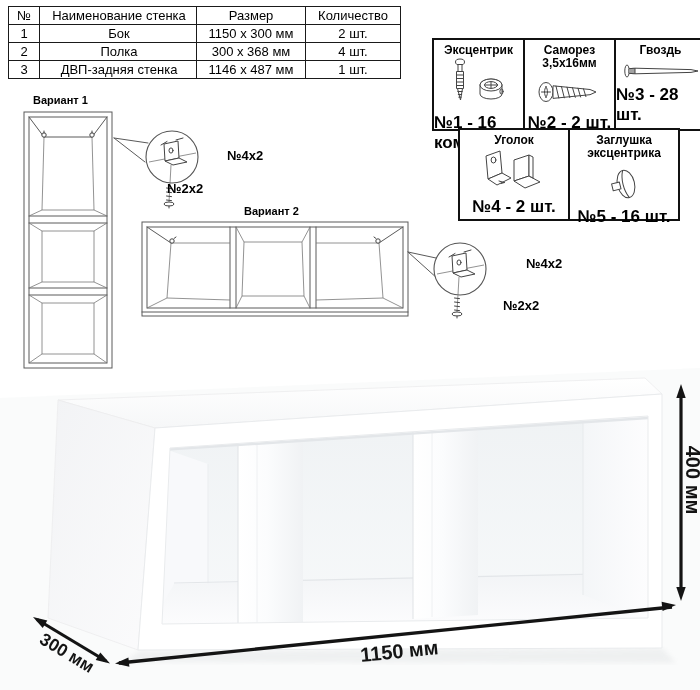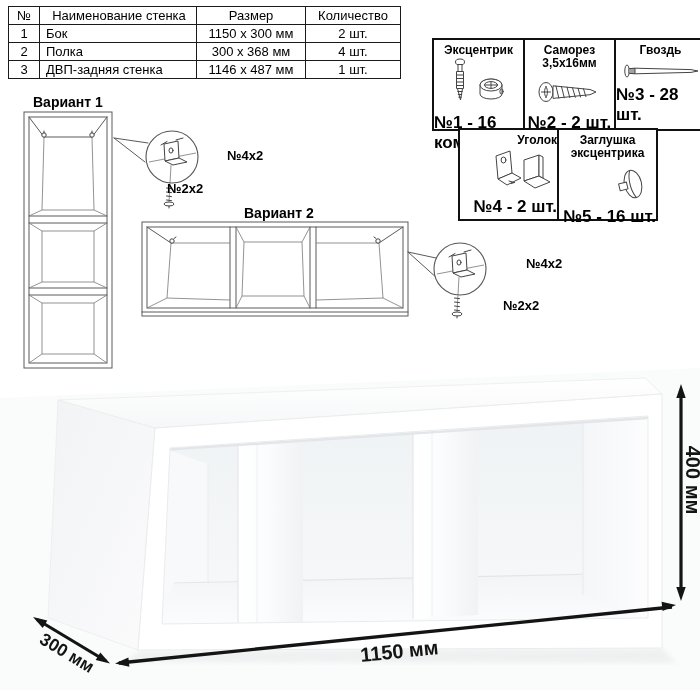--- a/index.html
+++ b/index.html
@@ -4,36 +4,36 @@
 <style>
   html,body{margin:0;padding:0;background:#fff;}
   body{font-family:"Liberation Sans",sans-serif;color:#000;}
   #canvas{position:relative;width:700px;height:690px;background:#fff;overflow:hidden;}
 
   
   .parts{position:absolute;left:8px;top:6px;border-collapse:collapse;font-size:13px;}
   .parts td,.parts th{border:1px solid #1a1a1a;height:17px;padding:0 4px;font-weight:normal;
     white-space:nowrap;text-align:center;vertical-align:middle;}
   .parts .c-num{width:22px;}
-  .parts .c-name{width:146px;text-align:left;padding-left:6px;}
+  .parts .c-name{width:146px;text-align:center;padding-left:6px;}
   .parts th.c-name{text-align:center;}
   .parts .c-size{width:100px;}
   .parts .c-qty{width:86px;}
 
   
   .hw-row{position:absolute;display:flex;}
   .hw-cell{box-sizing:border-box;width:93px;height:93px;border:2px solid #111;background:#fff;
     display:flex;flex-direction:column;align-items:center;margin-left:-2px;}
   .hw-cell:first-child{margin-left:0;}
   .hw-cell .hw-title{font-size:12px;font-weight:bold;text-align:center;line-height:1.12;margin-top:4px;}
   .hw-cell .hw-icon{flex:1;display:flex;align-items:center;justify-content:center;}
   .hw-cell .hw-count{font-size:17px;font-weight:bold;margin-bottom:4px;}
-  .hw-cell.wide{width:101px;align-items:flex-end;}
-
-  .v-title{position:absolute;font-size:14px;font-weight:bold;}
+  .hw-cell.wide{width:112px;}
+
+  .v-title{position:absolute;font-size:11px;font-weight:bold;}
   .callout-label{position:absolute;font-size:13px;font-weight:bold;padding-left:40px;}
 
   svg{position:absolute;overflow:visible;}
   .wire{stroke:#5a5a5a;stroke-width:1;fill:none;stroke-linecap:round;}
   .wire-thin{stroke:#777;stroke-width:.8;fill:none;}
   .hwline{stroke:#444;stroke-width:1;fill:none;stroke-linecap:round;stroke-linejoin:round;}
   .hwfill{stroke:#444;stroke-width:1;fill:#fff;stroke-linejoin:round;}
   .dim-text{font-family:"Liberation Sans",sans-serif;font-weight:bold;fill:#141414;}
 </style>
 </head>

